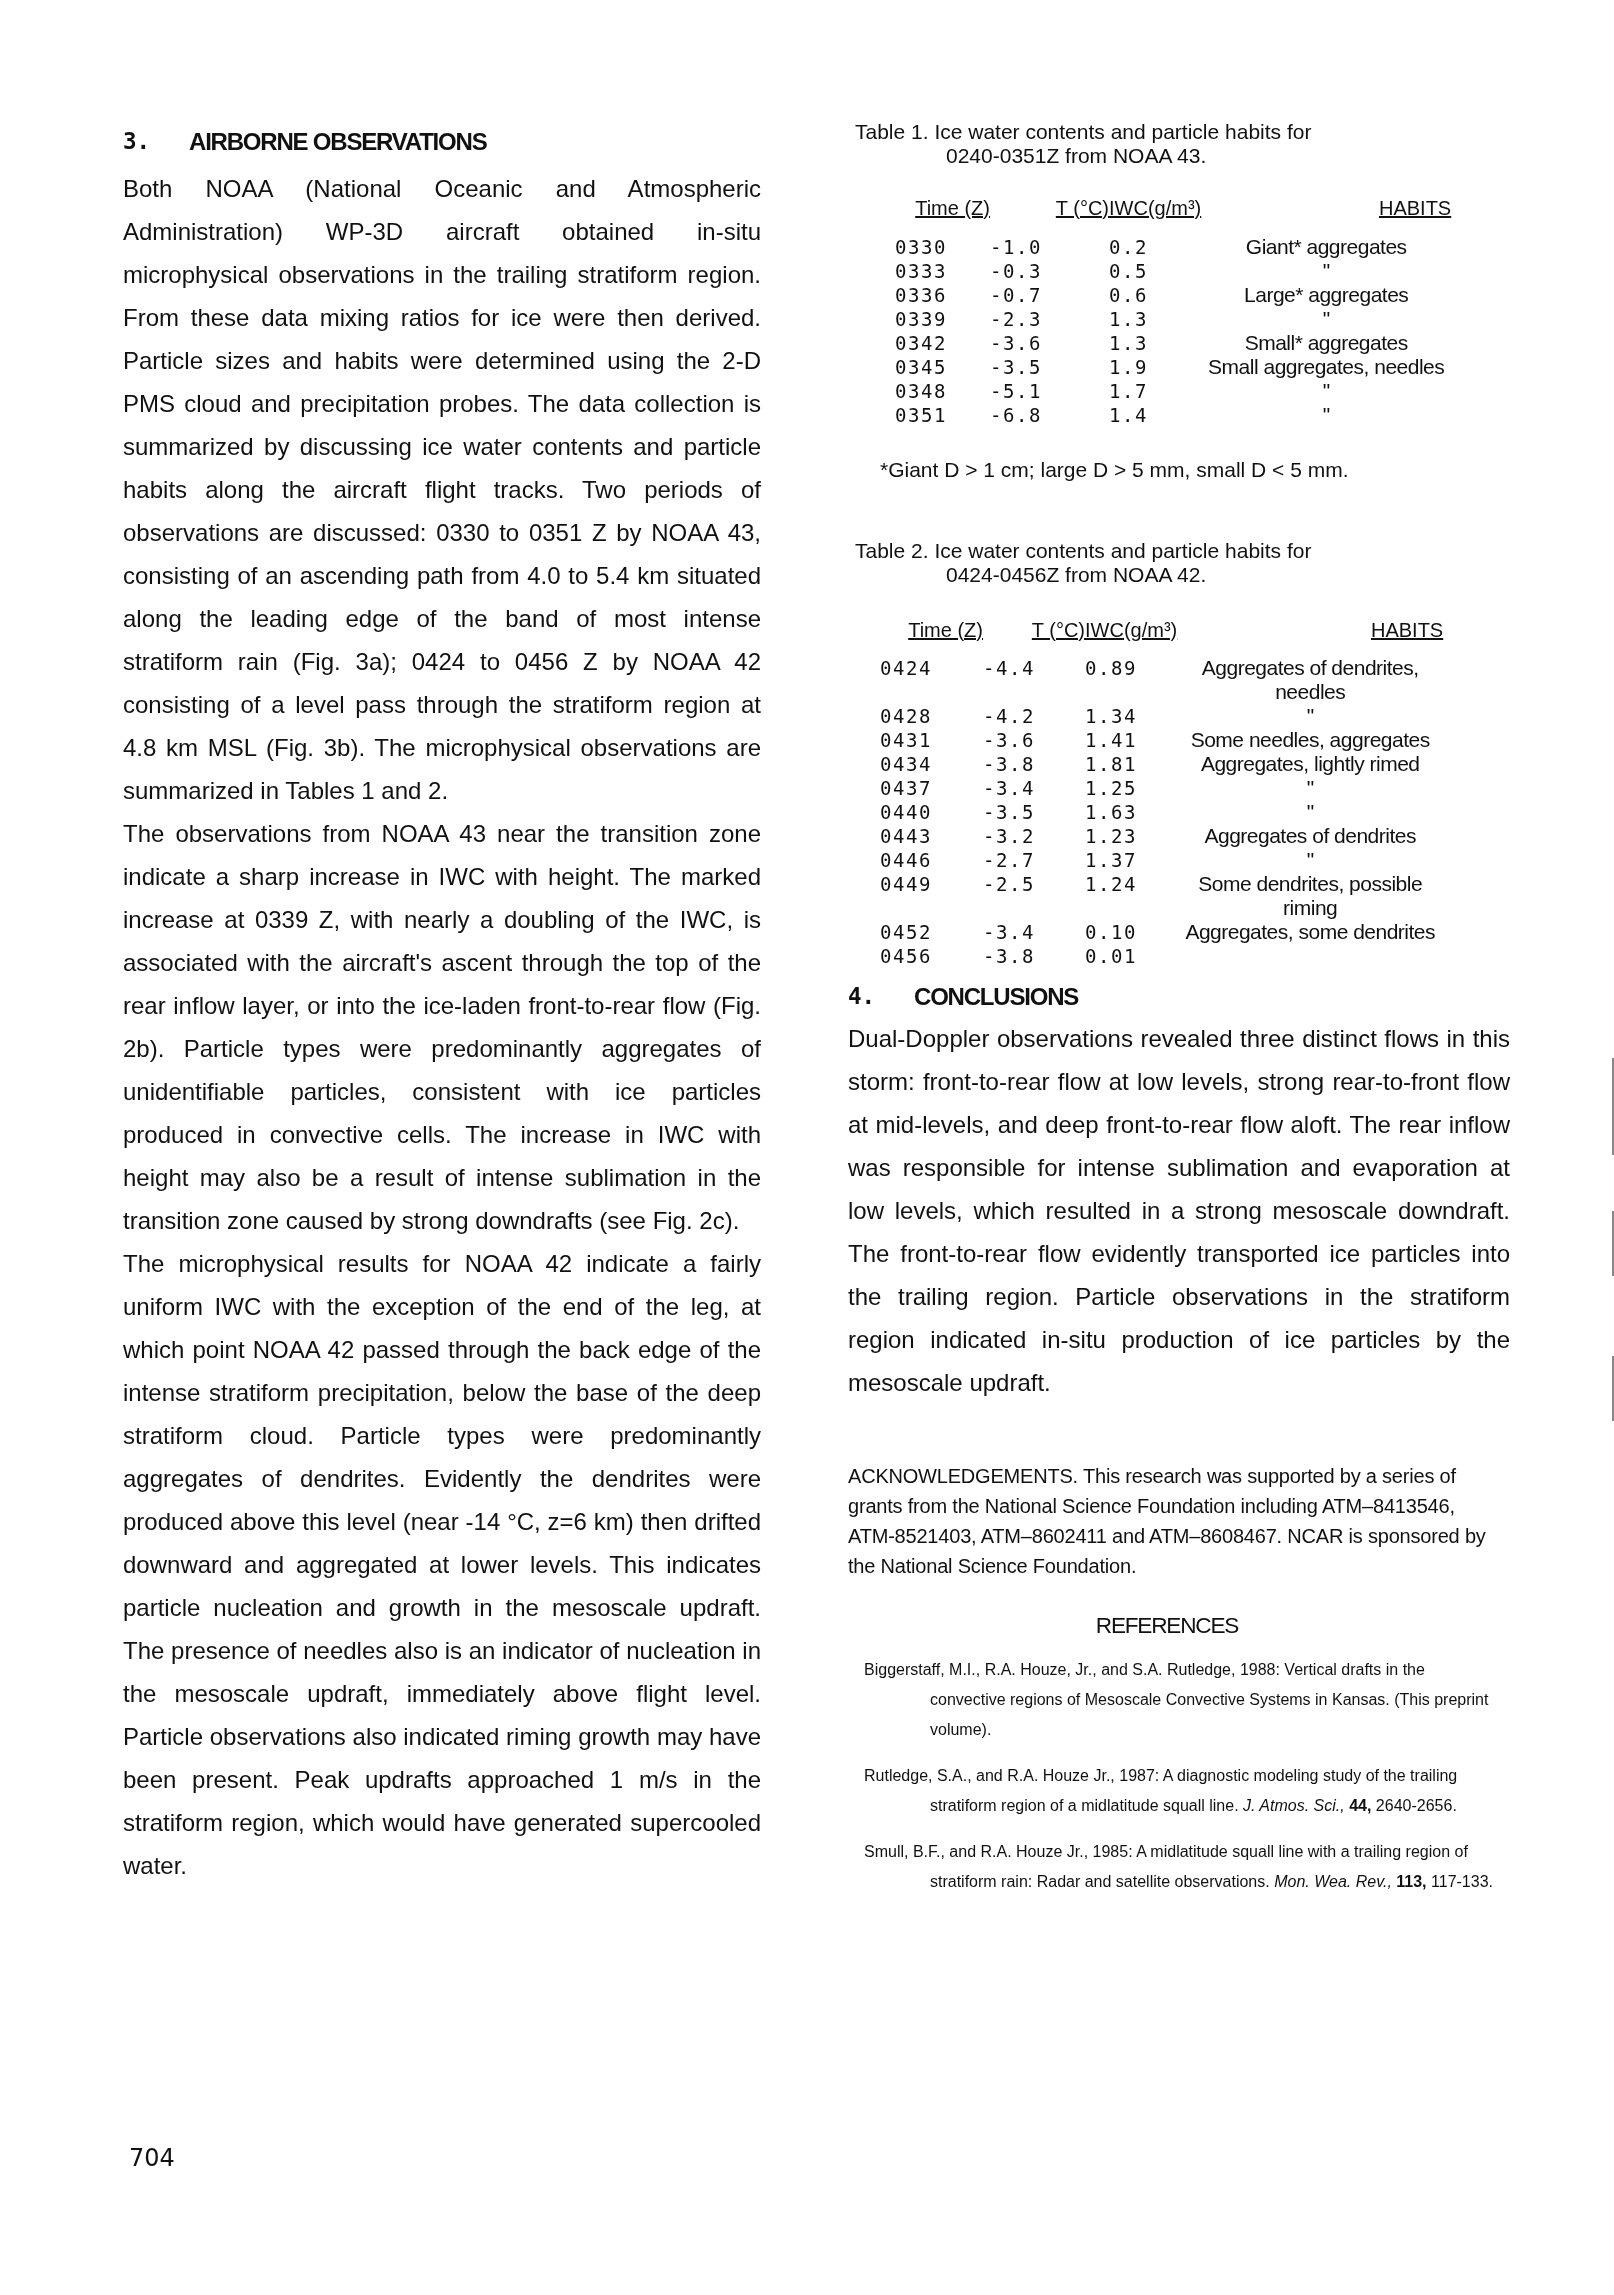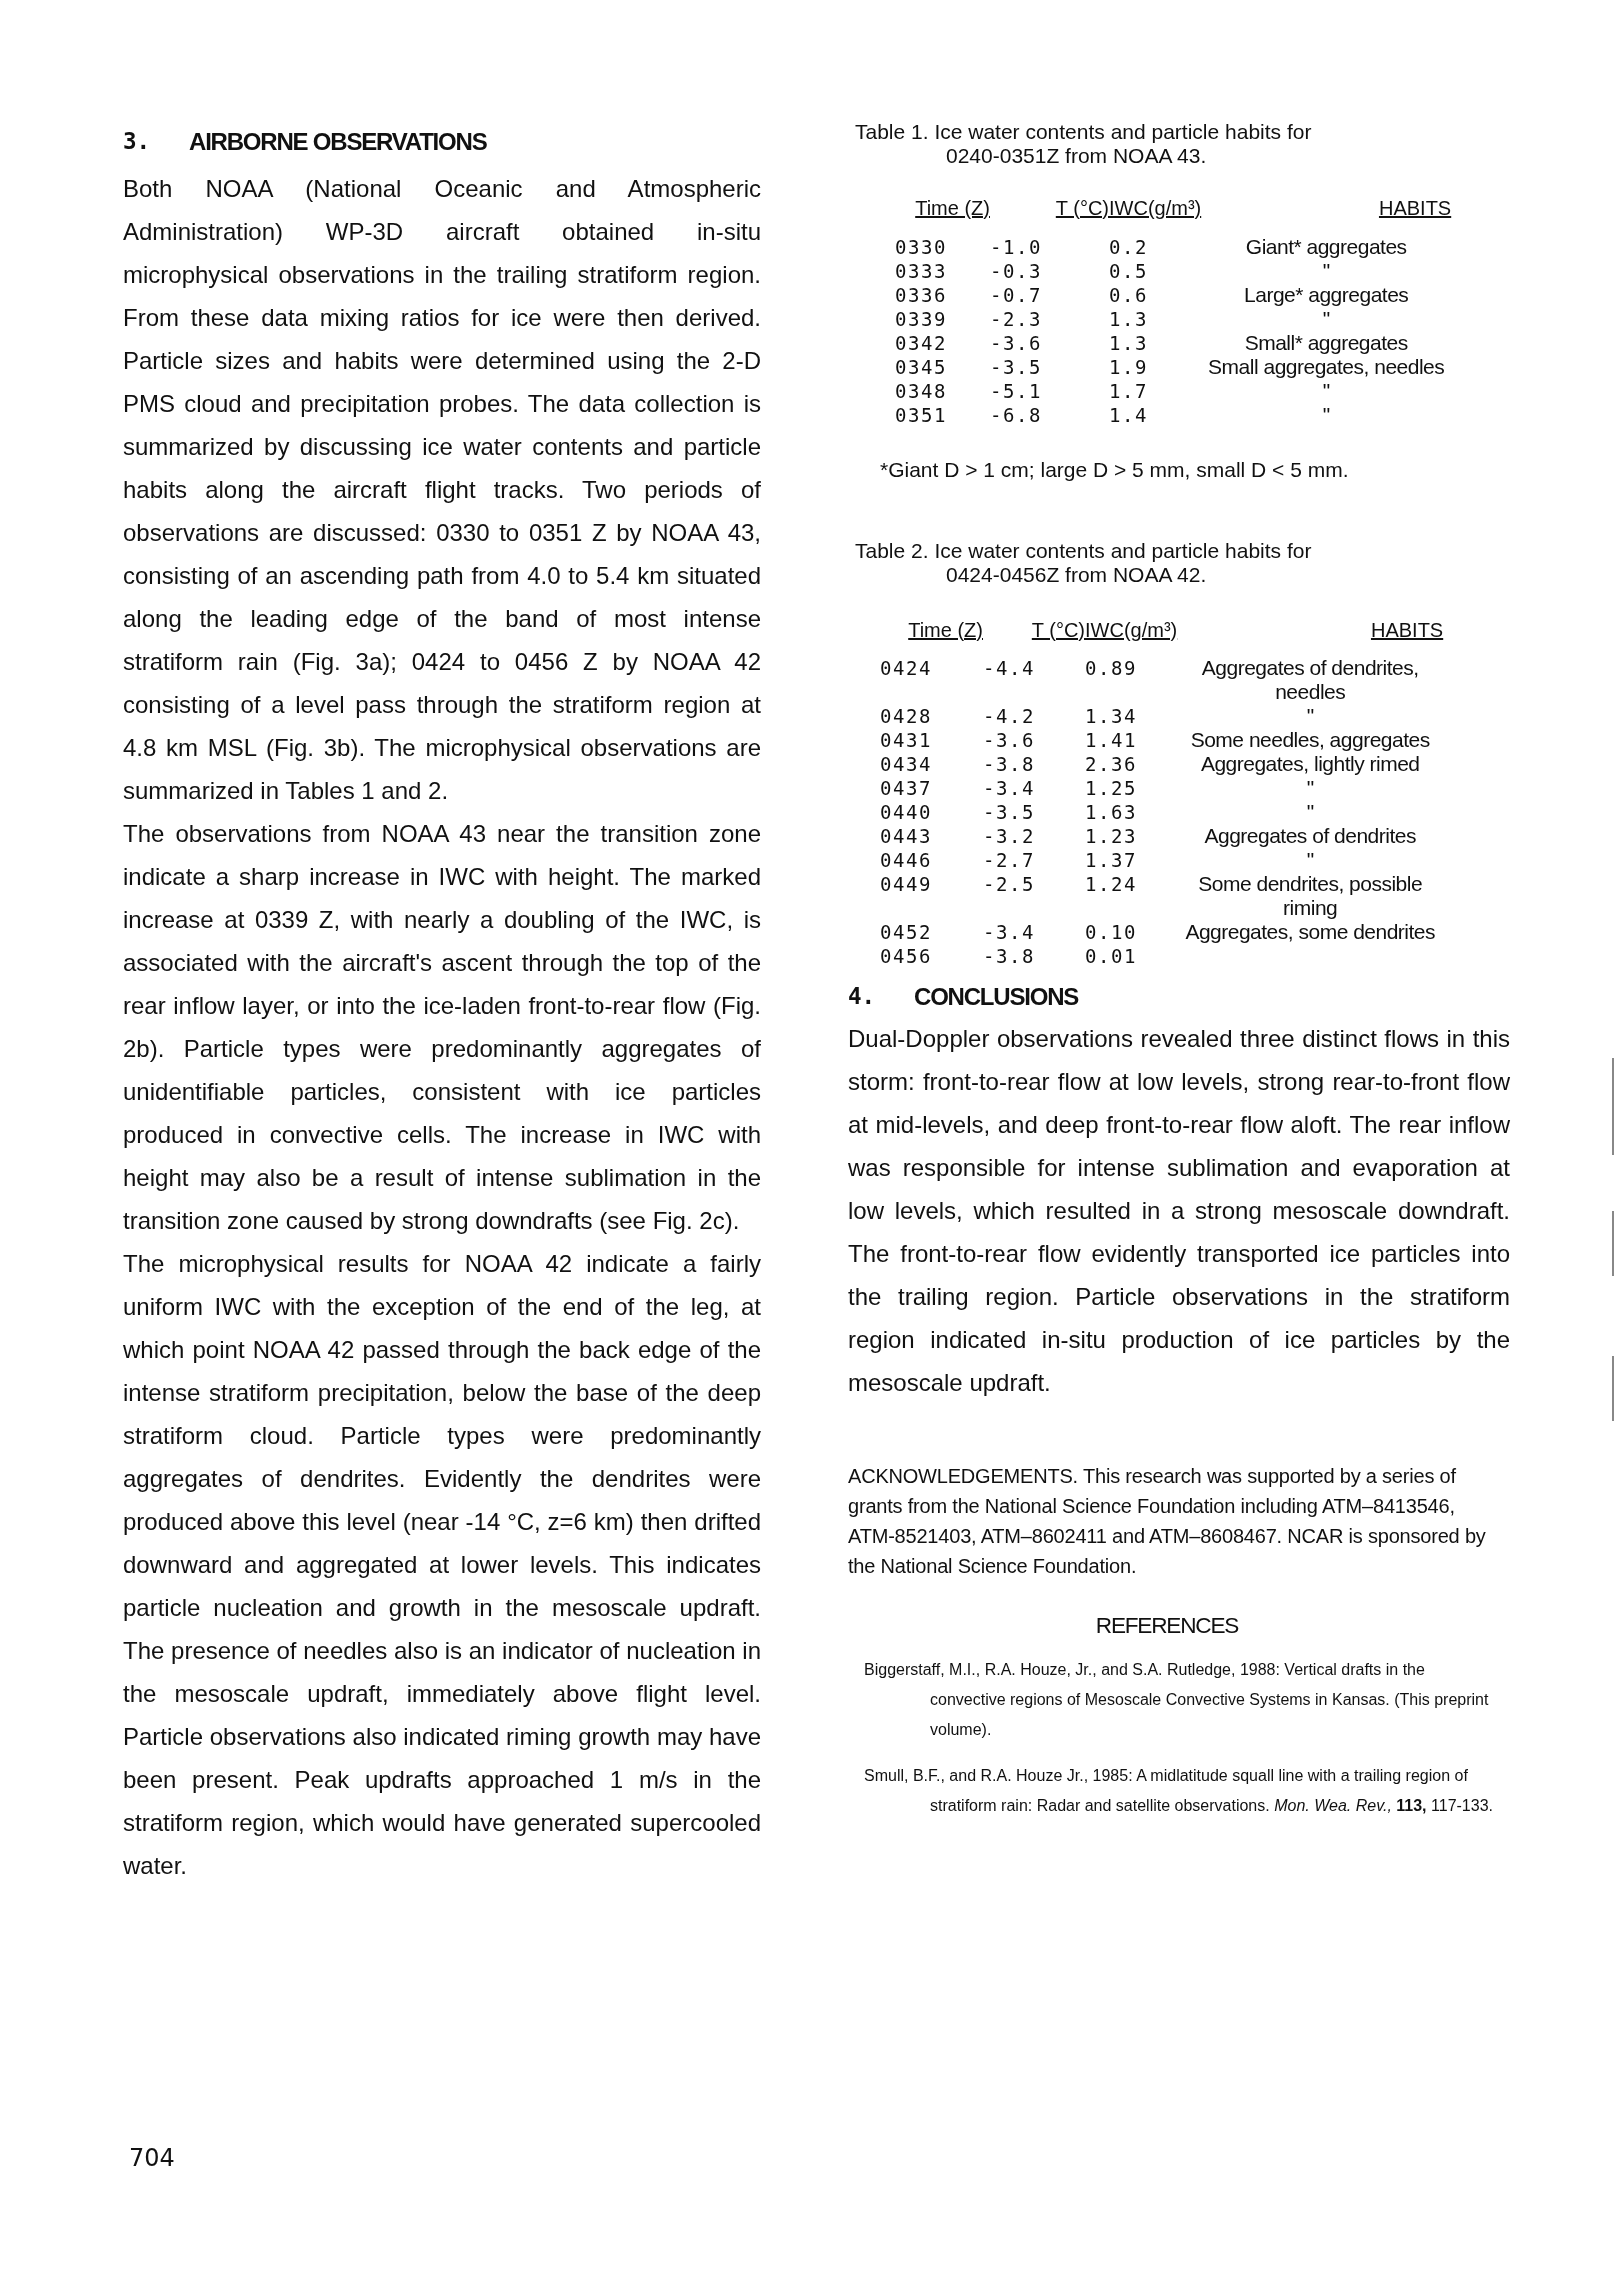--- a/index.html
+++ b/index.html
@@ -146,21 +146,21 @@
         </tr>
         <tr>
           <td class="c0">0431</td>
           <td class="c1">-3.6</td>
           <td class="c2">1.41</td>
           <td class="c3 habit">Some needles, aggregates</td>
         </tr>
         <tr>
           <td class="c0">0434</td>
           <td class="c1">-3.8</td>
-          <td class="c2">2.36</td>
+          <td class="c2">1.81</td>
           <td class="c3 habit">Aggregates, lightly rimed</td>
         </tr>
         <tr>
           <td class="c0">0437</td>
           <td class="c1">-3.4</td>
           <td class="c2">1.25</td>
           <td class="c3 habit">"</td>
         </tr>
         <tr>
           <td class="c0">0440</td>
@@ -208,20 +208,21 @@
   <p class="body-text right-body" style="text-align:justify">Dual-Doppler observations revealed three distinct flows in this storm: front-to-rear flow at low levels, strong rear-to-front flow at mid-levels, and deep front-to-rear flow aloft. The rear inflow was responsible for intense sublimation and evaporation at low levels, which resulted in a strong mesoscale downdraft. The front-to-rear flow evidently transported ice particles into the trailing region. Particle observations in the stratiform region indicated in-situ production of ice particles by the mesoscale updraft.</p>
 
   <p class="ack">
     <span>ACKNOWLEDGEMENTS.</span>
     <span>This research was supported by a series of grants from the National Science Foundation including ATM–8413546, ATM-8521403, ATM–8602411 and ATM–8608467. NCAR is sponsored by the National Science Foundation.</span>
   </p>
 
   <p class="ref-head">REFERENCES</p>
   <div id="ref-list">
       <p class="ref"><span>Biggerstaff, M.I., R.A. Houze, Jr., and S.A. Rutledge, 1988: Vertical drafts in the convective regions of Mesoscale Convective Systems in Kansas. (This preprint volume).</span> <i></i> <b></b> <span></span> </p>
+      <p class="ref"><span>Rutledge, S.A., and R.A. Houze Jr., 1987: A diagnostic modeling study of the trailing stratiform region of a midlatitude squall line.</span> <i>J. Atmos. Sci.,</i> <b>44,</b> <span>2640-2656.</span> </p>
       <p class="ref"><span>Smull, B.F., and R.A. Houze Jr., 1985: A midlatitude squall line with a trailing region of stratiform rain: Radar and satellite observations.</span> <i>Mon. Wea. Rev.,</i> <b>113,</b> <span>117-133.</span> </p>
     </div>
 </div>
 
 <div class="page-num">704</div>
 
 <div class="margin-mark" style="left:1612px;top:1058px;height:97px"></div>
 <div class="margin-mark" style="left:1612px;top:1211px;height:65px"></div>
 <div class="margin-mark" style="left:1612px;top:1356px;height:65px"></div>
 

